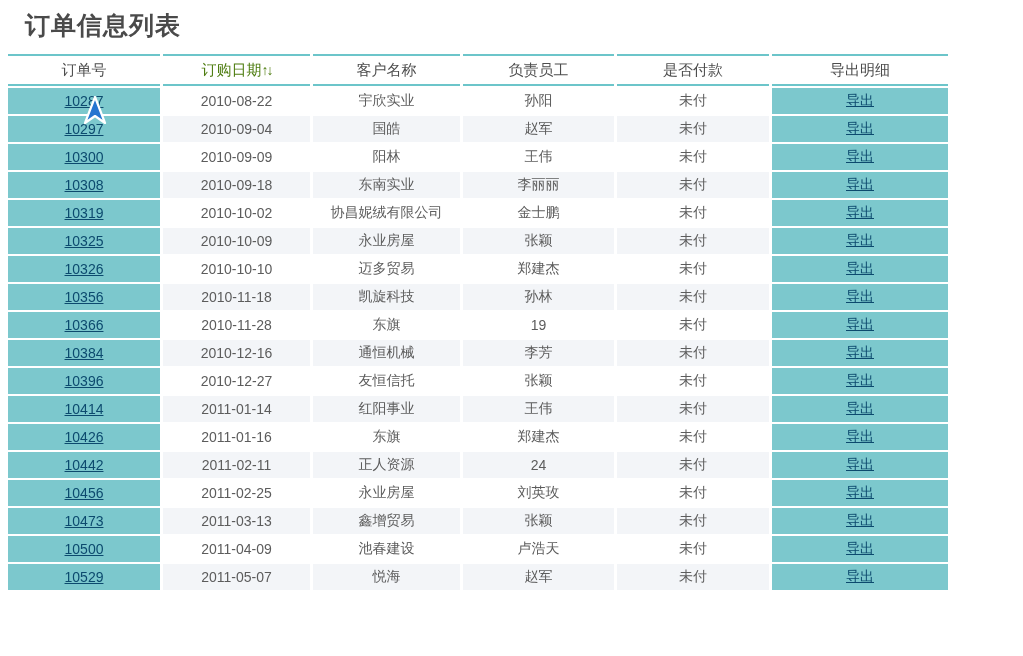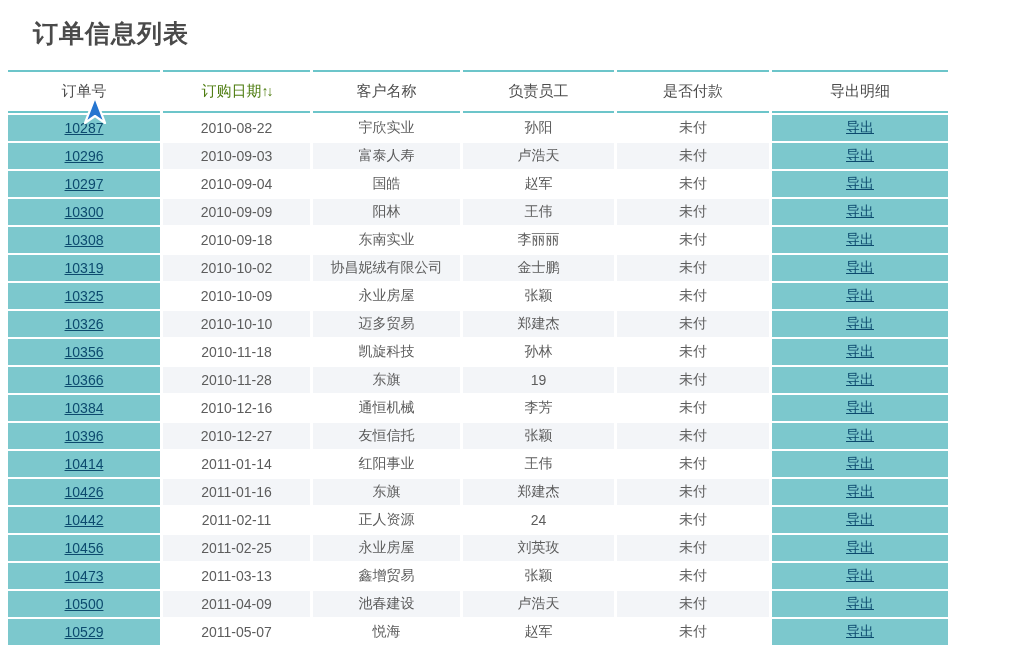--- a/index.html
+++ b/index.html
@@ -4,36 +4,36 @@
 <style>
   * { box-sizing: border-box; }
   html, body {
     margin: 0; padding: 0;
     width: 1023px; height: 656px;
     background: #ffffff;
     overflow: hidden;
     font-family: "Liberation Sans", "DejaVu Sans", sans-serif;
   }
   .page-title {
-    margin: 8px;
+    margin: 0;
     padding: 9px 0 10px 25px;
     font-size: 25px;
     font-weight: bold;
     color: #4a4a4a;
     letter-spacing: 1px;
   }
   table.order-table {
     margin-left: 5px;
     border-collapse: separate;
     border-spacing: 3px 2px;
     table-layout: fixed;
     width: 946px;
   }
   .order-table th {
-    height: 43px;
+    height: 32px;
     padding: 0;
     font-size: 15px;
     font-weight: normal;
     color: #4d4d4d;
     text-align: center;
     vertical-align: middle;
     background: #ffffff;
     border-top: 2px solid #6cc5ca;
     border-bottom: 2px solid #6cc5ca;
     cursor: pointer;
@@ -92,28 +92,20 @@
   <tbody>
       <tr>
         <td class="teal-cell"><a href="#">10287</a></td>
         <td>2010-08-22</td>
         <td>宇欣实业</td>
         <td>孙阳</td>
         <td>未付</td>
         <td class="teal-cell"><a href="#">导出</a></td>
       </tr>
       <tr>
-        <td class="teal-cell"><a href="#">10296</a></td>
-        <td>2010-09-03</td>
-        <td>富泰人寿</td>
-        <td>卢浩天</td>
-        <td>未付</td>
-        <td class="teal-cell"><a href="#">导出</a></td>
-      </tr>
-      <tr>
         <td class="teal-cell"><a href="#">10297</a></td>
         <td>2010-09-04</td>
         <td>国皓</td>
         <td>赵军</td>
         <td>未付</td>
         <td class="teal-cell"><a href="#">导出</a></td>
       </tr>
       <tr>
         <td class="teal-cell"><a href="#">10300</a></td>
         <td>2010-09-09</td>

